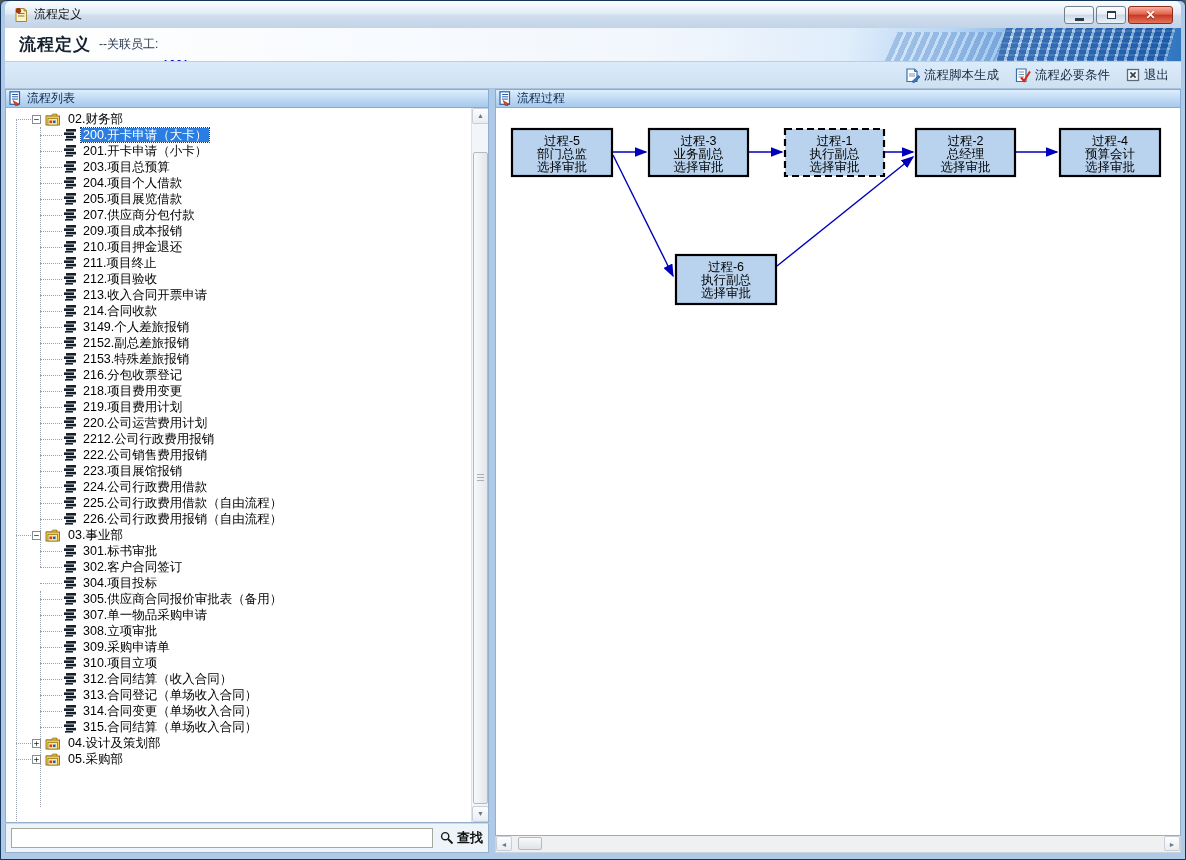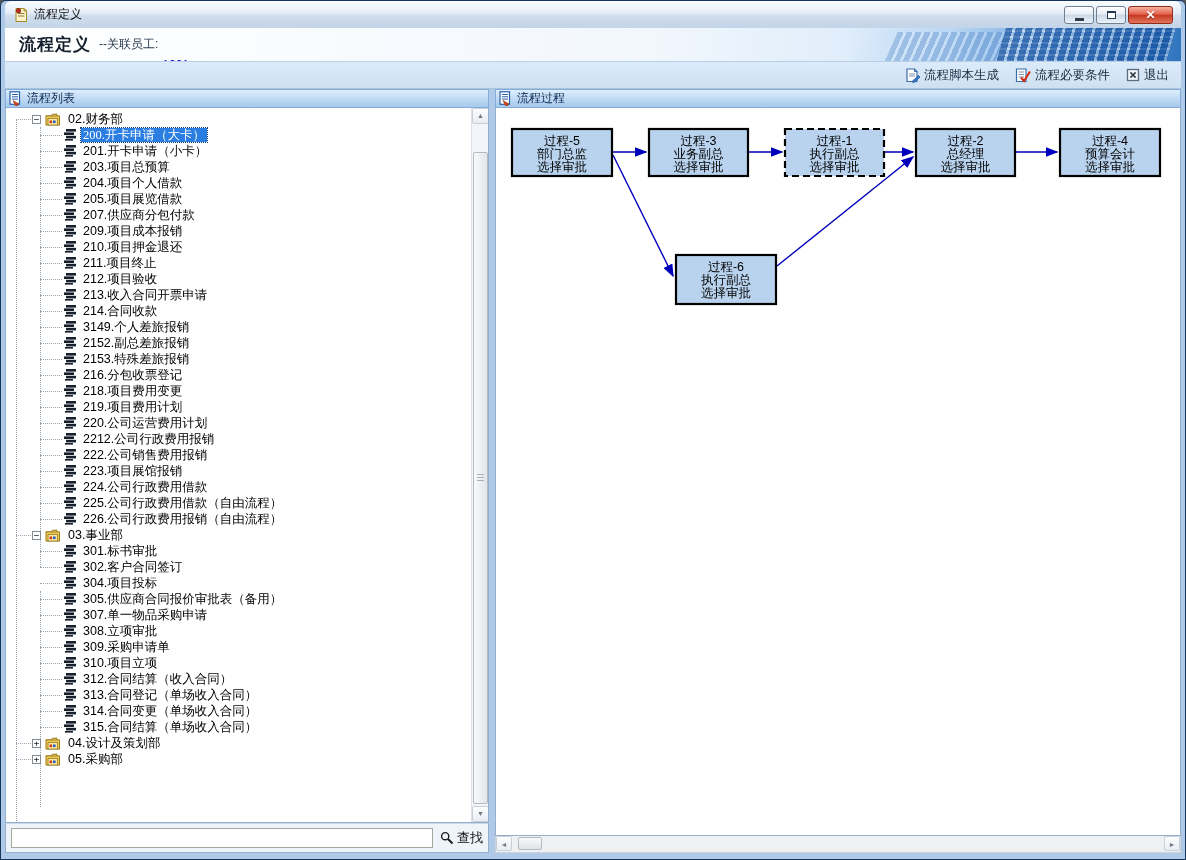--- a/index.html
+++ b/index.html
@@ -60,39 +60,39 @@
   .trow { height:16px; display:flex; align-items:center; white-space:nowrap; position:relative; }
   .trow.depth0 { padding-left:26px; }
   .trow.depth1 { padding-left:58px; }
   .trow.depth0::before { content:""; position:absolute; left:10px; top:8px; width:15px; border-top:1px dotted #98a2ae; }
   .trow.depth1::before { content:""; position:absolute; left:34px; top:8px; width:22px; border-top:1px dotted #98a2ae; }
   .expbox { width:9px; height:9px; border:1px solid #848c96; background:#fff; margin-right:4px; flex:0 0 9px;
             display:inline-flex; align-items:center; justify-content:center;
             font-family:"DejaVu Sans Mono",monospace; font-size:9px; line-height:7px; color:#222; }
   .ticon { margin-right:4px; flex:0 0 auto; display:flex; }
   .tlabel { font-size:12.5px; color:#000; padding:0 2px; line-height:14px; }
-  .trow.selected .tlabel { background:#2a7de1; color:#fff; outline:1px dotted #123c78;font-family:Liberation Serif, serif; }
+  .trow.selected .tlabel { background:#2a7de1; color:#fff; outline:1px dotted #123c78; }
 
   
   .vscroll { flex:0 0 17px; background:#f2f5f9; border-left:1px solid #dde3ea; position:relative; }
   .sbtn { position:absolute; left:0; width:17px; height:16px; background:linear-gradient(180deg,#fcfdfe,#e9edf2);
           border:1px solid #c9cfd8; border-radius:2px; color:#6f7a86; font-size:7px; line-height:14px; text-align:center; }
   .sbtn.up { top:0; }
   .sbtn.down { bottom:0; }
   .vthumb { position:absolute; left:1px; width:15px; top:44px; height:652px; border:1px solid #b5bac1; border-radius:2px;
             background:linear-gradient(90deg,#f8f9fa,#e3e6ea); }
   .vthumb .grip { position:absolute; left:3px; right:3px; top:50%; margin-top:-4px; height:8px;
             background:repeating-linear-gradient(180deg,#aab0b8 0 1px,transparent 1px 3px); }
 
   
   .search-row { flex:0 0 30px; background:#eff4fa; border:1px solid #94afca; border-top:1px solid #c9d8ea;
                 display:flex; align-items:center; padding:0 5px; gap:7px; }
   .search-input { flex:1; height:20px; border:1px solid #a5a89a; background:#fff; font-size:12px; padding:0 4px;
                   font-family:"Liberation Sans",sans-serif; }
-  .find-btn { display:flex; align-items:center; gap:3px; font-size:13px; color:#111; cursor:default; }
+  .find-btn { display:flex; align-items:center; gap:3px; font-size:13px; color:#111; cursor:default;font-weight:bold; }
 
   
   .flow-area { flex:1; background:#fff; border:1px solid #94afca; border-top:none; position:relative; overflow:hidden; }
   .flow-svg { position:absolute; left:0; top:0; }
 
   
   .hscroll { flex:0 0 17px; background:#eef0f2; border:1px solid #ccd2d9; border-top:none; position:relative; }
   .hbtn { position:absolute; top:0; width:16px; height:15px; color:#6f7a86; font-size:7px; line-height:15px; text-align:center;
           background:linear-gradient(180deg,#fcfdfe,#e9edf2); border:1px solid #c9cfd8; border-radius:2px; }
   .hbtn.left { left:0; } .hbtn.right { right:0; }

